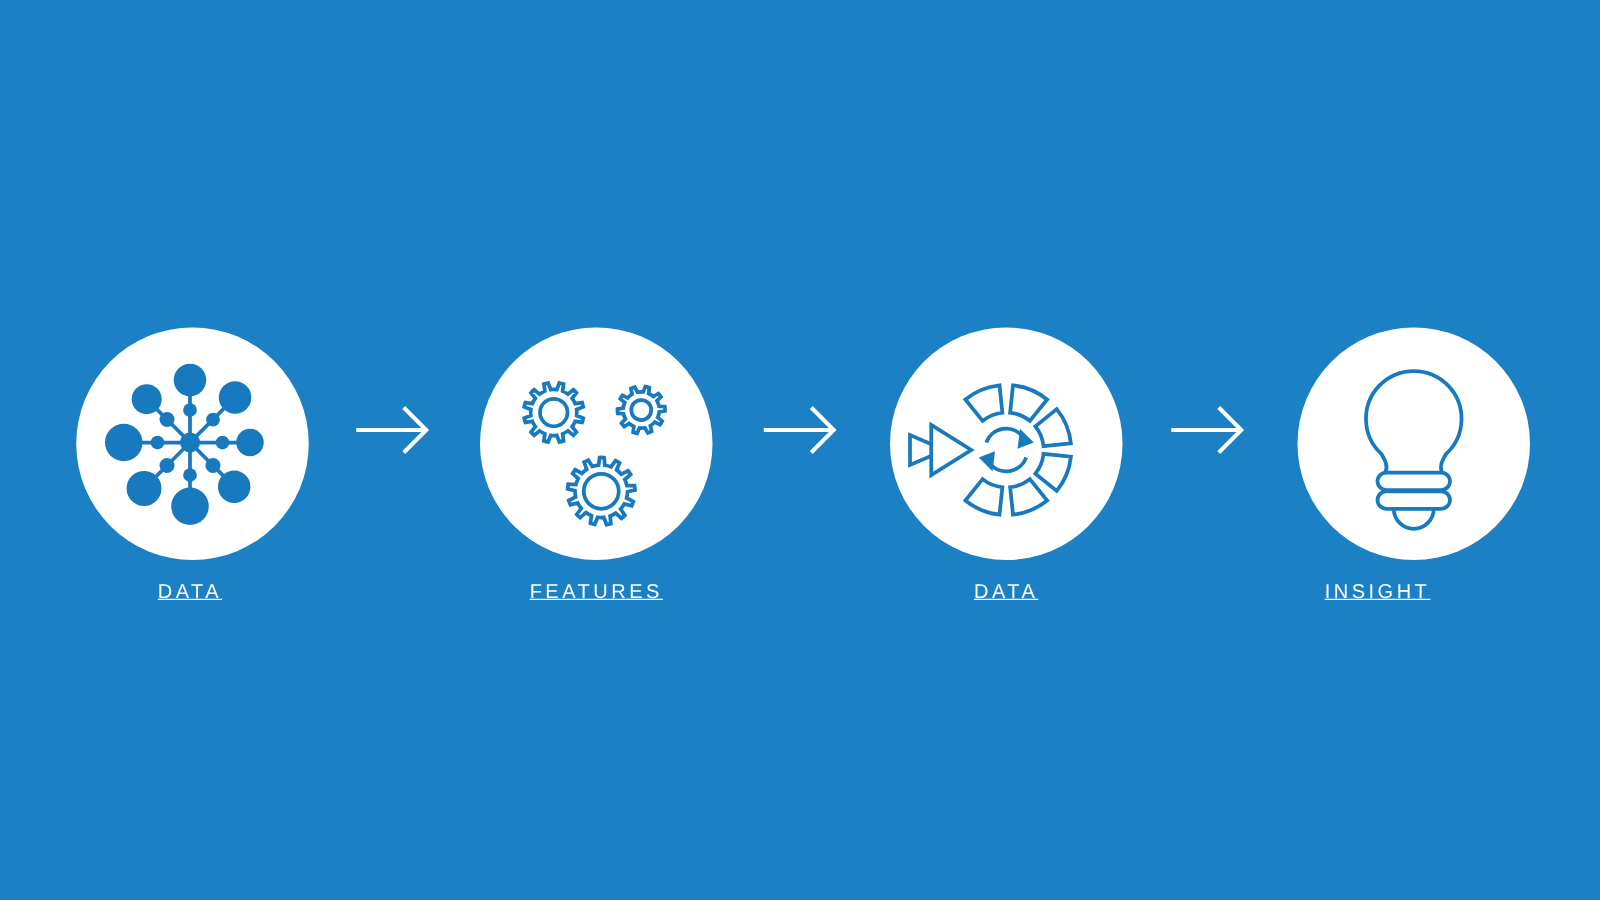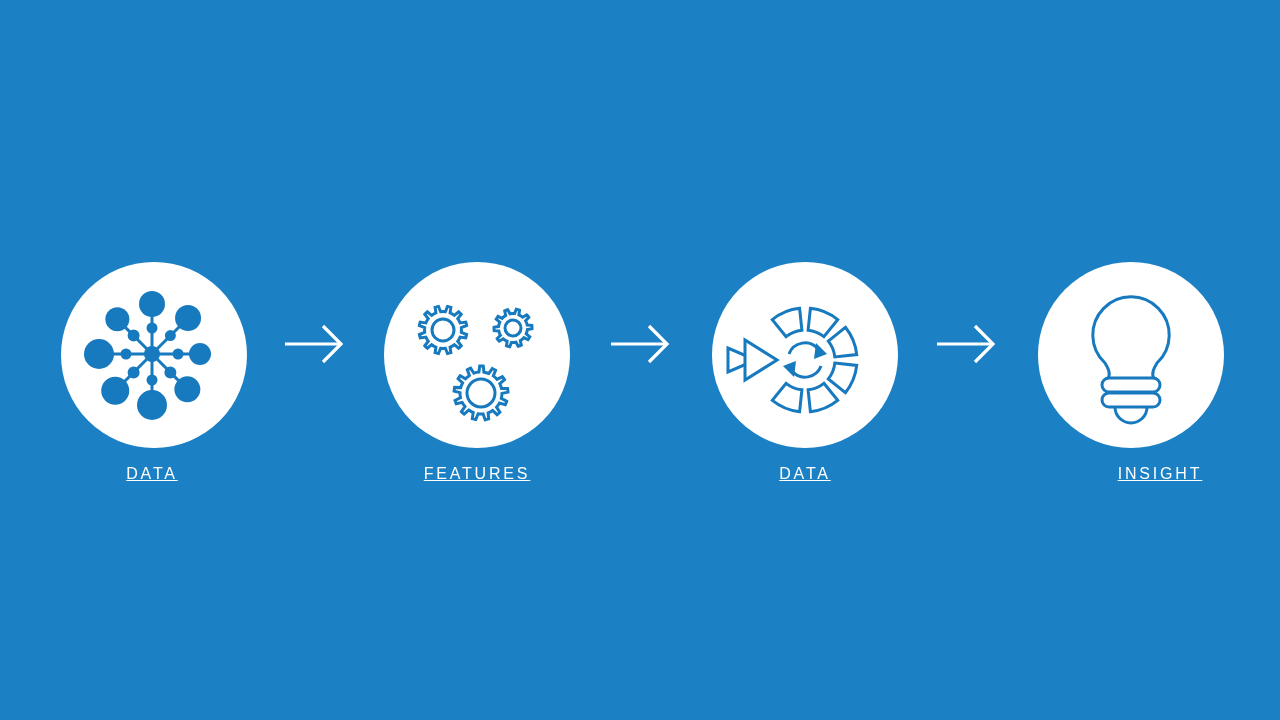--- a/index.html
+++ b/index.html
@@ -171,16 +171,16 @@
 
   <div class="stage">
     <div class="circle" style="left:1038px">
       <svg viewBox="-93 -93 186 186">
         <path class="st" d="M -16 52 A 16 16 0 0 0 16 52"></path>
         <path class="st" d="M -23 24 C -20 18 -23 13 -26 8 A 38.2 38.2 0 1 1 26 8 C 23 13 20 18 23 24"></path>
         <rect class="wh" x="-29" y="23" width="58" height="14" rx="7"></rect>
         <rect class="wh" x="-29" y="38" width="58" height="14" rx="7"></rect>
       </svg>
     </div>
-    <div class="stage-label" style="left:1160px">INSIGHT</div>
+    <div class="stage-label" style="left:1102px">INSIGHT</div>
   </div>
 
 </div>
 
 </body></html>

